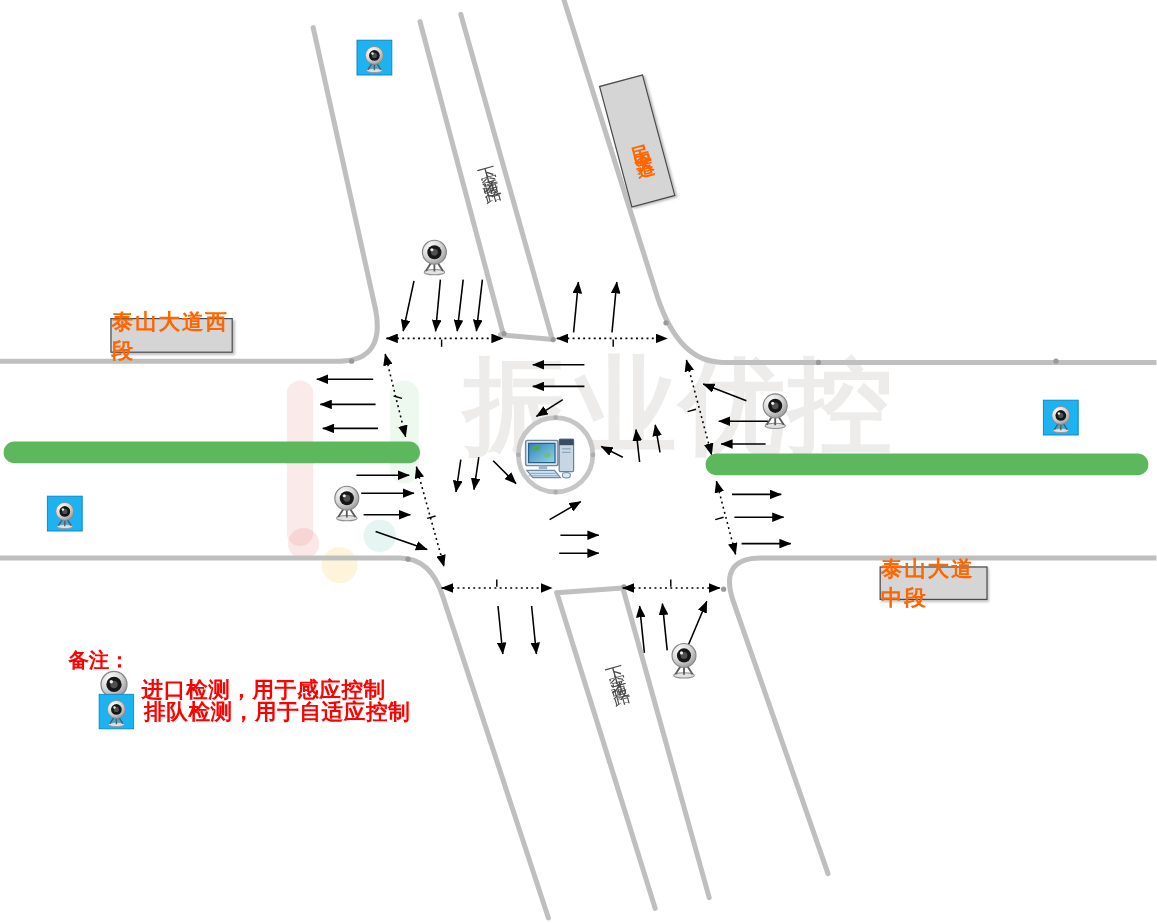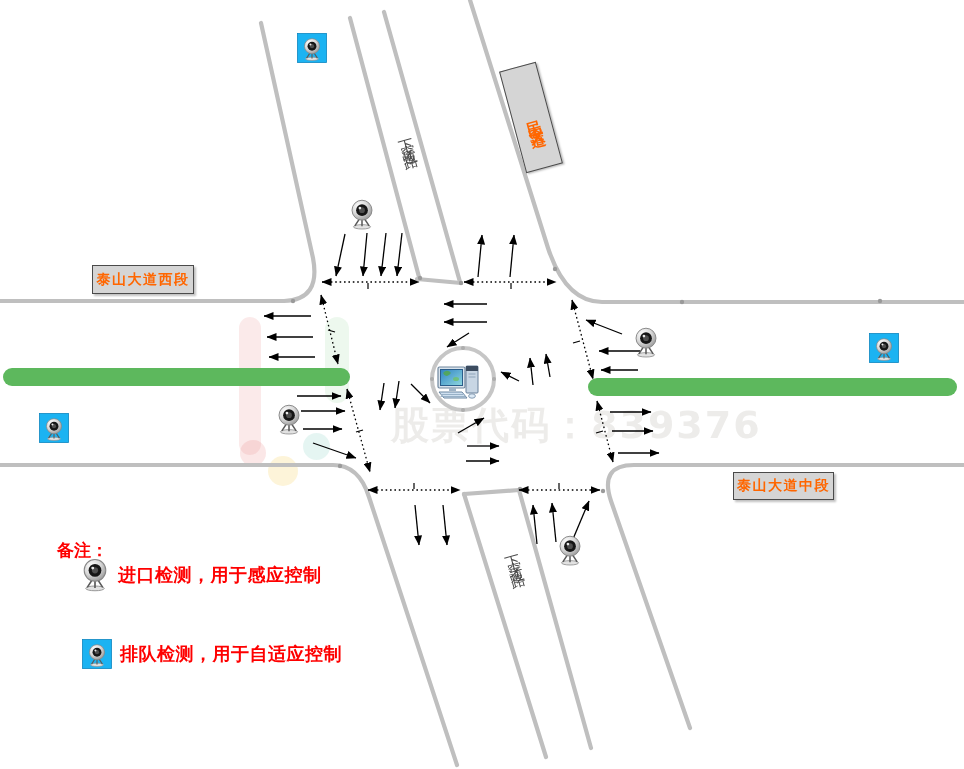--- a/index.html
+++ b/index.html
@@ -13,46 +13,46 @@
   .logo-shape{position:absolute;z-index:1;}
   #lg-bar1{left:239px;top:317px;width:22px;height:138px;border-radius:11px;background:rgba(235,140,140,0.18);}
   #lg-bar2{left:325px;top:317px;width:24px;height:86px;border-radius:12px;background:rgba(140,210,150,0.16);}
   #lg-c1{left:240px;top:440px;width:26px;height:26px;border-radius:50%;background:rgba(235,120,120,0.18);}
   #lg-c2{left:268px;top:456px;width:30px;height:30px;border-radius:50%;background:rgba(245,205,80,0.22);}
   #lg-c3{left:303px;top:433px;width:27px;height:27px;border-radius:50%;background:rgba(110,200,185,0.18);}
   
   #diagram{position:absolute;left:0;top:0;z-index:2;}
   
   .roadlabel{position:absolute;z-index:3;background:#d5d5d5;border:1.5px solid #4a4a4a;
-             color:#ff6600;font-weight:bold;font-size:14px;letter-spacing:1.5px;
+             color:#ff6600;font-weight:bold;font-size:18px;letter-spacing:1.5px;
              display:flex;align-items:center;justify-content:center;
              box-shadow:1.5px 1.5px 2px rgba(0,0,0,0.25);box-sizing:border-box;}
   #lbl-west{left:92px;top:265px;width:102px;height:29px;}
-  #lbl-mid{left:733px;top:472px;width:101px;height:28px;}
+  #lbl-mid{left:733px;top:472px;width:90px;height:28px;}
   #lbl-minan{left:512px;top:65px;width:38px;height:105px;writing-mode:vertical-rl;
              text-orientation:upright;transform:rotate(-15deg);font-size:15px;letter-spacing:4px;}
   
   .vtext{position:absolute;z-index:3;writing-mode:vertical-rl;text-orientation:upright;
          color:#4a4a4a;font-size:15px;letter-spacing:5px;white-space:nowrap;}
   #under-top{left:394px;top:128px;transform:rotate(-16deg);}
   #under-bot{left:501px;top:544px;transform:rotate(-16deg);letter-spacing:6px;}
   
   .lg-title{position:absolute;z-index:3;left:37px;top:539px;color:#fe0000;font-weight:bold;font-size:17px;margin-left:20px;}
   .lg-row{position:absolute;z-index:3;display:flex;align-items:center;gap:8px;}
   .lg-row span{color:#fe0000;font-weight:bold;font-size:18px;letter-spacing:0.5px;white-space:nowrap;}
   #lg-row1{left:80px;top:558px;}
-  #lg-row2{left:82px;top:639px;}
+  #lg-row2{left:82px;top:578px;}
   #lg-row3{left:76px;top:653px;}
 </style>
 </head>
 <body>
 
 <div class="canvas">
 
-  <div class="wm" id="wm2">股票代码：839376</div>
+  <div class="wm" id="wm1">振业优控</div>
   <div class="logo-shape" id="lg-bar1"></div>
   <div class="logo-shape" id="lg-bar2"></div>
   <div class="logo-shape" id="lg-c1"></div>
   <div class="logo-shape" id="lg-c2"></div>
   <div class="logo-shape" id="lg-c3"></div>
 
   <svg id="diagram" width="964" height="769" viewBox="0 0 964 769">
     <defs>
       <marker id="ah" viewBox="0 0 10 8" refX="9.5" refY="4" markerWidth="10" markerHeight="8" markerUnits="userSpaceOnUse" orient="auto-start-reverse">
         <path d="M0,0 L10,4 L0,8 Z" fill="#000"></path>

